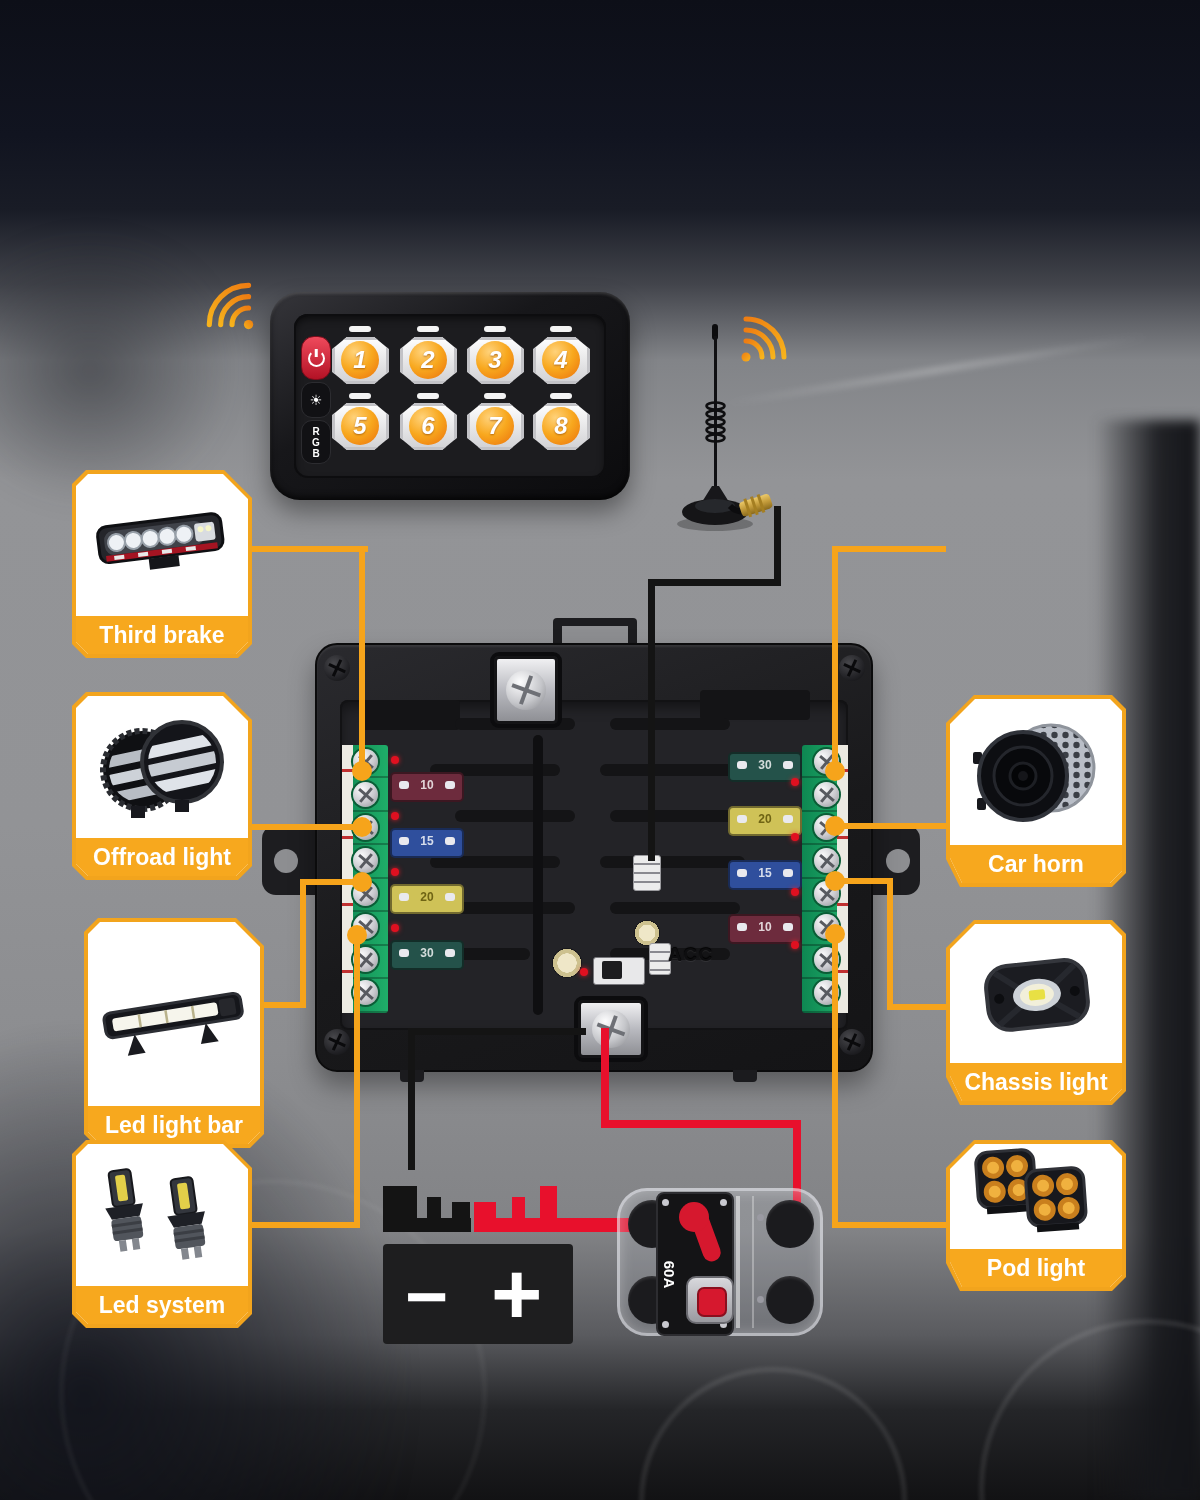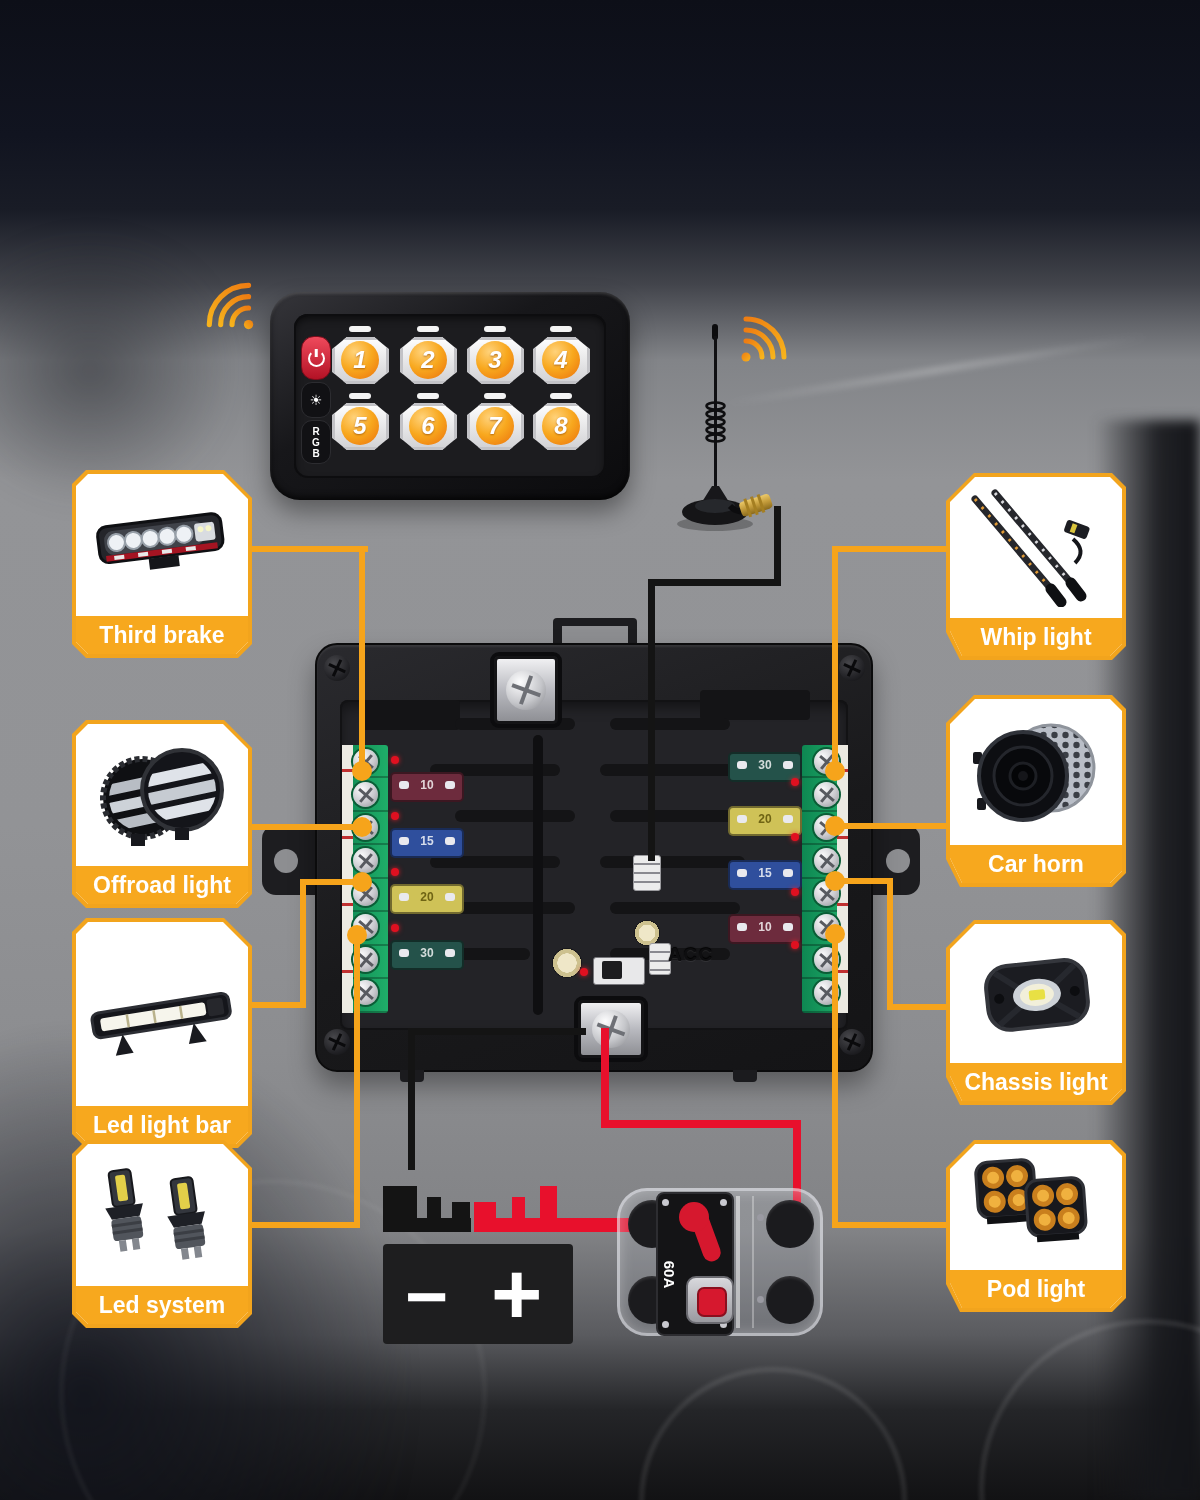--- a/index.html
+++ b/index.html
@@ -404,21 +404,21 @@
             <rect x="74" y="64" width="10" height="4" fill="#e8e8e8"></rect>
               <rect x="98" y="64" width="10" height="4" fill="#e8e8e8"></rect>
             <rect x="60" y="71" width="30" height="11" fill="#15161a"></rect>
           </g>
         </svg>
       </div>
       <div class="band">Third brake light</div>
     </div>
   </div>
 
-  <div class="card" style="left:72px;top:720px;height:188px;">
+  <div class="card" style="left:72px;top:692px;height:188px;">
     <div class="shell cl"></div>
     <div class="face clf">
       <div class="art">
         <svg width="150" height="122" viewBox="0 0 150 122">
           <defs>
             <clipPath id="oc1">
                 <circle cx="55" cy="64" r="33"></circle>
               </clipPath>
             <clipPath id="oc2">
                 <circle cx="95" cy="56" r="34"></circle>
@@ -437,21 +437,21 @@
             <rect x="56" y="70" width="78" height="12" rx="6" fill="#dfe3e9" transform="rotate(-12 95 56)"></rect>
           </g>
           <rect x="44" y="100" width="14" height="12" fill="#17181d"></rect>
           <rect x="88" y="94" width="14" height="12" fill="#17181d"></rect>
         </svg>
       </div>
       <div class="band">Offroad light</div>
     </div>
   </div>
 
-  <div class="card" style="left:72px;top:918px;height:230px;">
+  <div class="card" style="left:84px;top:918px;height:230px;">
     <div class="shell cl"></div>
     <div class="face clf">
       <div class="art">
         <svg width="150" height="118" viewBox="0 0 150 118">
           <g transform="rotate(-9 75 66)">
             <rect x="6" y="48" width="138" height="25" rx="7" fill="#15161b" stroke="#2c2e34" stroke-width="3"></rect>
             <rect x="14" y="54" width="106" height="13" rx="3" fill="#f6f5ec"></rect>
             <rect x="40" y="54" width="2.5" height="13" fill="#b9b28b"></rect>
             <rect x="67" y="54" width="2.5" height="13" fill="#b9b28b"></rect>
             <rect x="94" y="54" width="2.5" height="13" fill="#b9b28b"></rect>
@@ -489,41 +489,20 @@
               <rect x="10" y="60" width="30" height="3" fill="#3b3e44"></rect>
             <rect x="15" y="70" width="7" height="11" fill="#83878e"></rect>
               <rect x="28" y="70" width="7" height="11" fill="#83878e"></rect>
           </g>
         </svg>
       </div>
       <div class="band">Led system</div>
     </div>
   </div>
 
-  <div class="card" style="left:946px;top:473px;height:187px;">
-    <div class="shell cr"></div>
-    <div class="face crf">
-      <div class="art">
-        <svg width="150" height="118" viewBox="0 0 150 118">
-          <line x1="14" y1="10" x2="90" y2="100" stroke="#26272c" stroke-width="7" stroke-linecap="round"></line>
-          <line x1="14" y1="10" x2="90" y2="100" stroke="#e09a36" stroke-width="3" stroke-dasharray="2.5 8"></line>
-          <line x1="90" y1="100" x2="100" y2="113" stroke="#0f1013" stroke-width="11" stroke-linecap="round"></line>
-          <line x1="34" y1="4" x2="110" y2="94" stroke="#26272c" stroke-width="7" stroke-linecap="round"></line>
-          <line x1="34" y1="4" x2="110" y2="94" stroke="#d8d8dc" stroke-width="3" stroke-dasharray="2.5 8"></line>
-          <line x1="110" y1="94" x2="120" y2="107" stroke="#0f1013" stroke-width="11" stroke-linecap="round"></line>
-          <g transform="rotate(20 116 40)">
-            <rect x="104" y="34" width="24" height="13" rx="3" fill="#1c1d22"></rect>
-            <rect x="110" y="36" width="5" height="9" fill="#d9c43c"></rect>
-          </g>
-          <path d="M112,50 q14,12 2,24" stroke="#15161a" stroke-width="4" fill="none"></path>
-        </svg>
-      </div>
-      <div class="band">Whip light</div>
-    </div>
-  </div>
 
   <div class="card" style="left:946px;top:920px;height:185px;">
     <div class="shell cr"></div>
     <div class="face crf">
       <div class="art">
         <svg width="150" height="118" viewBox="0 0 150 118">
           <g transform="rotate(-6 75 60)">
             <rect x="26" y="28" width="100" height="64" rx="22" fill="#1b1c21" stroke="#34363c" stroke-width="4"></rect>
             <path d="M36,34 L64,56 M116,34 L88,56 M36,86 L64,66 M116,86 L88,66" stroke="#26282e" stroke-width="6" fill="none"></path>
             <circle cx="38" cy="60" r="5" fill="#0c0d10"></circle>
@@ -556,21 +535,21 @@
           <circle cx="62" cy="66" r="44" fill="#0d0e12" stroke="#30333a" stroke-width="4"></circle>
           <circle cx="62" cy="66" r="29" fill="#08090c" stroke="#24262c" stroke-width="3"></circle>
           <circle cx="62" cy="66" r="13" fill="#040507" stroke="#1d1f24" stroke-width="3"></circle>
           <circle cx="62" cy="66" r="5" fill="#15161a"></circle>
         </svg>
       </div>
       <div class="band">Car horn</div>
     </div>
   </div>
 
-  <div class="card" style="left:946px;top:1140px;height:172px;">
+  <div class="card" style="left:946px;top:1140px;height:151px;">
     <div class="shell cr"></div>
     <div class="face crf">
       <div class="art">
         <svg width="150" height="124" viewBox="0 0 150 124">
           <g transform="translate(14,18) rotate(-4)">
             <rect x="0" y="0" width="58" height="56" rx="12" fill="#17181d" stroke="#2f3137" stroke-width="3"></rect>
             <circle cx="17" cy="16" r="11" fill="#c97f1d"></circle>
               <circle cx="17" cy="16" r="6" fill="#f0b13f"></circle>
             <circle cx="41" cy="16" r="11" fill="#c97f1d"></circle>
               <circle cx="41" cy="16" r="6" fill="#f0b13f"></circle>

